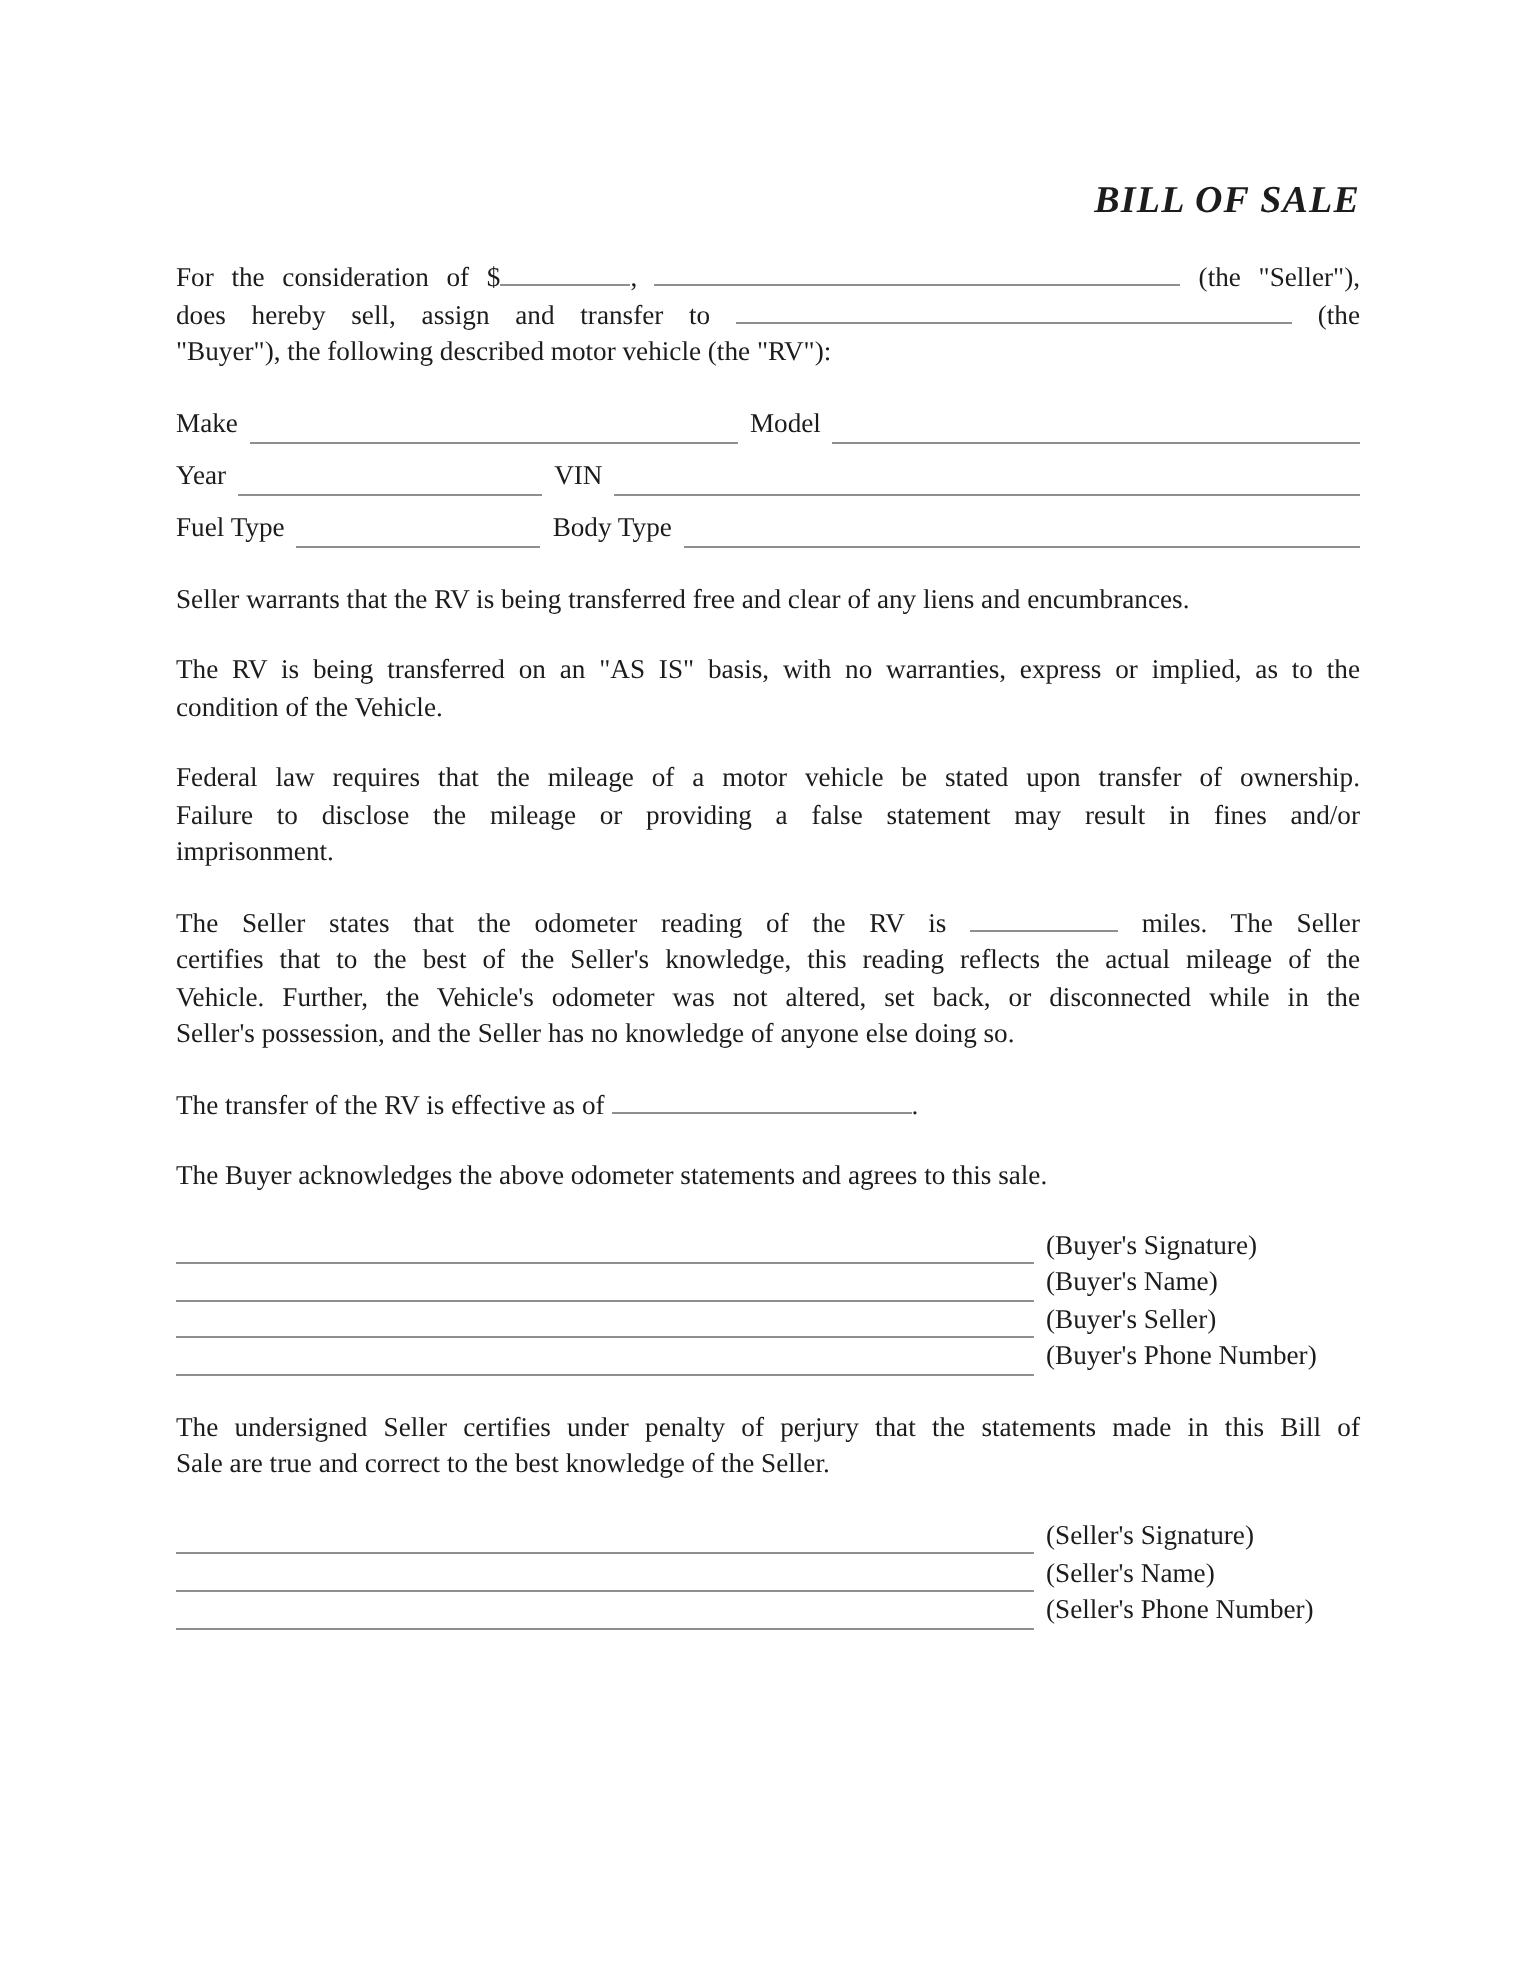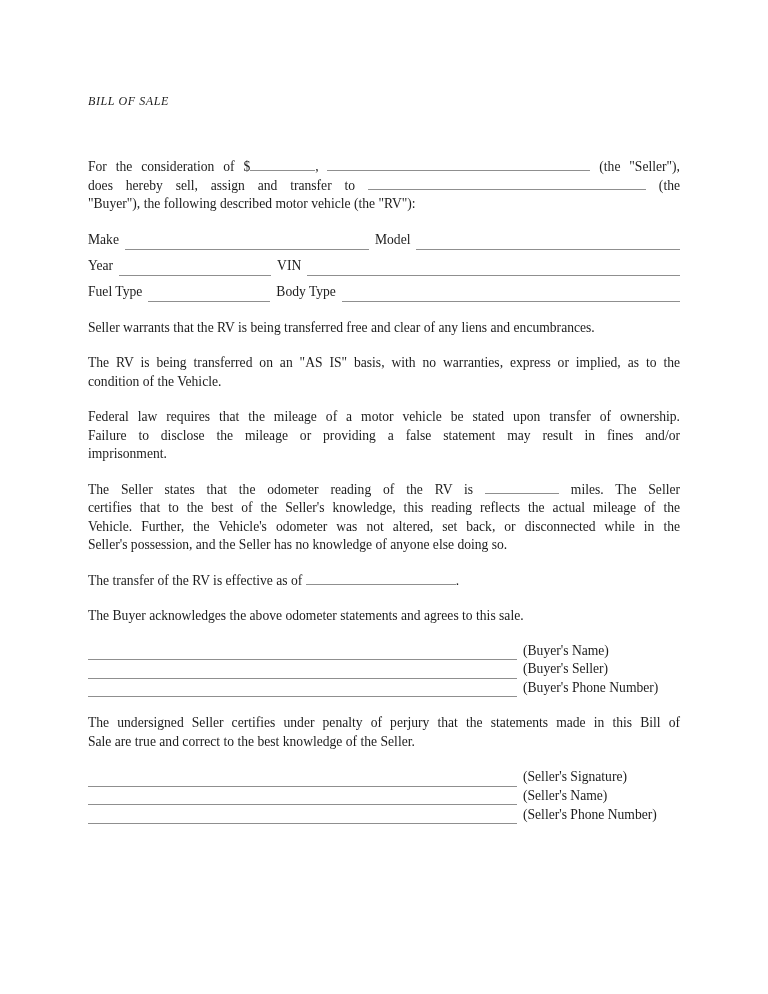--- a/index.html
+++ b/index.html
@@ -4,25 +4,25 @@
 <style>
   html,body{margin:0;padding:0;background:#ffffff;}
   .page{
     width:768px;height:994px;box-sizing:border-box;
     background:#ffffff;color:#1c1c1c;
     font-family:"Liberation Serif","DejaVu Serif",serif;
     font-size:13.6px;line-height:18.5px;
     padding:92px 88px 0 88px;
   }
   .title{
-    text-align:left;font-weight:normal;font-style:italic;
-    font-size:12px;letter-spacing:0.6px;line-height:18px;
+    text-align:right;font-weight:bold;font-style:italic;
+    font-size:19px;letter-spacing:0.6px;line-height:18px;
   }
   .para{margin:17px 0 0 0;}
-  .intro{margin-top:48px;}
+  .intro{margin-top:20px;}
   .jline{text-align:justify;text-align-last:justify;}
   .pline{text-align:left;}
   .blank{
     display:inline-block;vertical-align:baseline;
     border-bottom:1px solid #8f8f8f;height:12px;
   }
   .vrows{margin-top:10px;}
   .vrow{display:flex;align-items:flex-end;height:26px;justify-content:center;}
   .vlabel{white-space:nowrap;}
   .vline{border-bottom:1px solid #8f8f8f;margin:0 6px 0 6px;height:14px;}
@@ -99,20 +99,24 @@
       <span class="blank" style="width:150px"></span><span>.</span></div>
   </div>
 
   <div class="para">
     <div class="pline">The Buyer acknowledges the above odometer statements and agrees to this sale.</div>
   </div>
 
   <div class="sigblock" style="margin-top:16px">
     <div class="sigrow">
       <span class="sigline"></span>
+      <span class="siglabel">(Buyer's Signature)</span>
+    </div>
+    <div class="sigrow">
+      <span class="sigline"></span>
       <span class="siglabel">(Buyer's Name)</span>
     </div>
     <div class="sigrow">
       <span class="sigline"></span>
       <span class="siglabel">(Buyer's Seller)</span>
     </div>
     <div class="sigrow">
       <span class="sigline"></span>
       <span class="siglabel">(Buyer's Phone Number)</span>
     </div>

